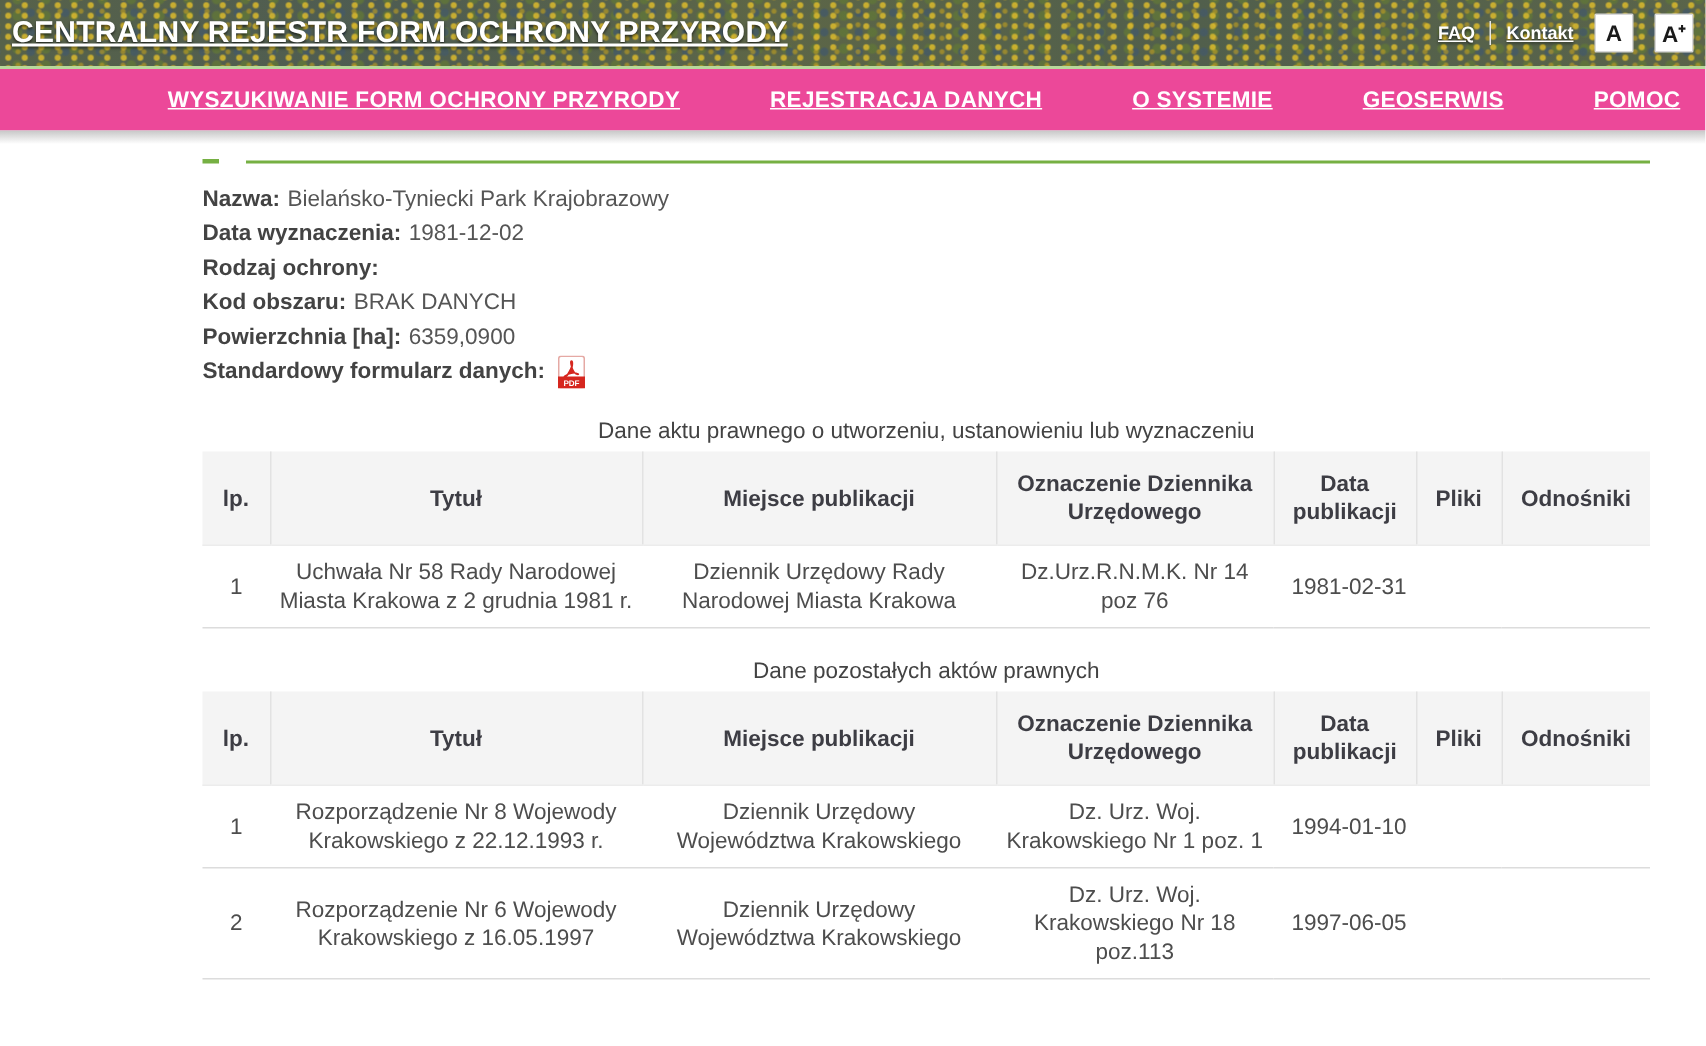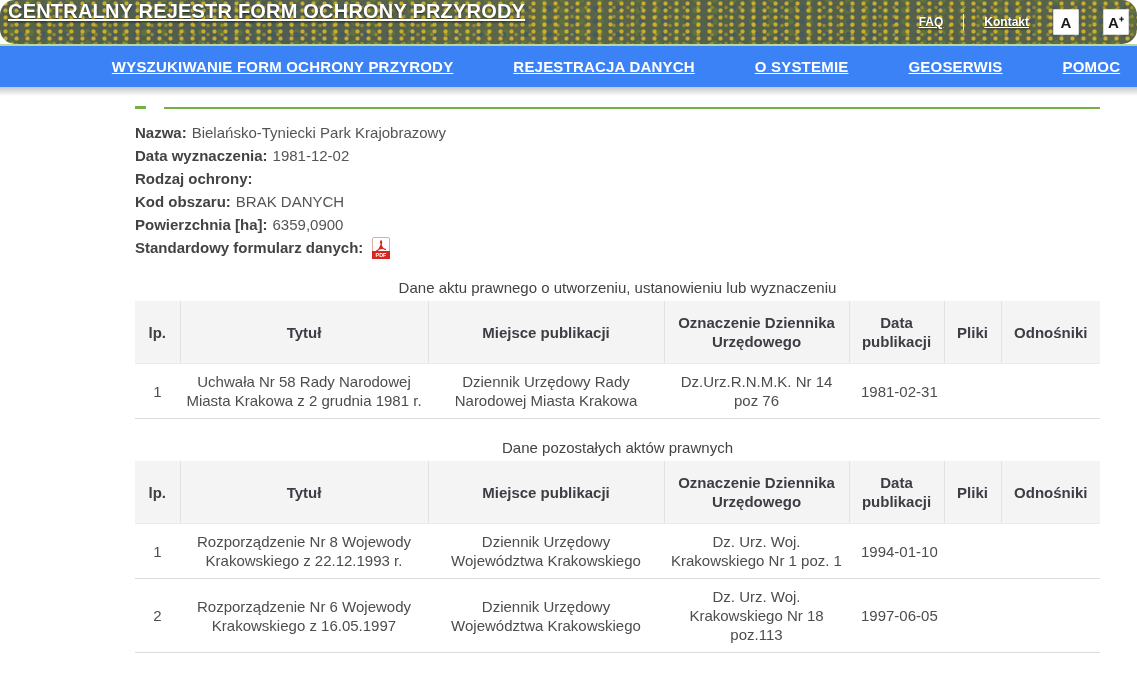--- a/index.html
+++ b/index.html
@@ -15,51 +15,51 @@
     position:relative; height:44px; width:100%;
     background-color:#4d5a45;
     background-image:
       radial-gradient(circle, rgba(219,186,44,.85) 1.5px, rgba(219,186,44,0) 2.6px),
       radial-gradient(circle, rgba(186,156,34,.65) 1.2px, rgba(186,156,34,0) 2.2px),
       radial-gradient(circle, rgba(70,90,100,.9) 2.2px, rgba(70,90,100,0) 3.4px),
       radial-gradient(circle, rgba(96,116,58,.9) 2.6px, rgba(96,116,58,0) 4px),
       linear-gradient(90deg,#57624a 0%,#4e5c52 22%,#5d6647 45%,#515f4c 70%,#5a644a 100%);
     background-size: 11px 7px, 14px 9px, 23px 13px, 19px 11px, 100% 100%;
     background-position: 0 0, 5px 3px, 9px 2px, 2px 5px, 0 0;
-    display:flex; border-radius:15px;
+    display:flex; align-items:center;
   }
   .site-title {
     margin-left:8px;
     color:#fff; font-size:20px; font-weight:bold;
     text-decoration:underline; letter-spacing:.2px;
     text-shadow:0 1px 2px rgba(0,0,0,.6);
     cursor:pointer; white-space:nowrap;
   }
   .header-right {
     position:absolute; right:8px; top:0; height:44px;
-    display:flex; align-items:center; gap:20px;
+    display:flex; align-items:center; gap:10px;
   }
   .header-link {
     color:#fff; font-size:12px; font-weight:bold;
     text-decoration:underline; cursor:pointer;
     text-shadow:0 1px 2px rgba(0,0,0,.6);
   }
   .header-divider { width:1px; height:16px; background:#e8e8e8; }
   .font-btn {
     width:26px; height:26px; margin-left:4px;
     background:#fff; border:1px solid #d7d7d7; border-radius:1px;
     font-family:"Liberation Sans", sans-serif;
     font-size:15px; font-weight:bold; color:#1a1a1a;
     display:flex; align-items:center; justify-content:center;
     cursor:pointer; padding:0;
   }
 
   
   .main-nav {
-    height:43px; background:#3b82f6;
+    height:43px; background:#ec4899;
     border-top:2px solid #b9d89c;
     display:flex; align-items:center; justify-content:center;
     gap:60px; padding-left:95px;
   }
   .nav-link {
     color:#fff; font-size:15px; font-weight:bold;
     text-transform:uppercase; text-decoration:underline;
     letter-spacing:.2px; white-space:nowrap; cursor:pointer;
   }
   .nav-shadow { height:9px; background:linear-gradient(#c7c7c7, #ffffff); }

